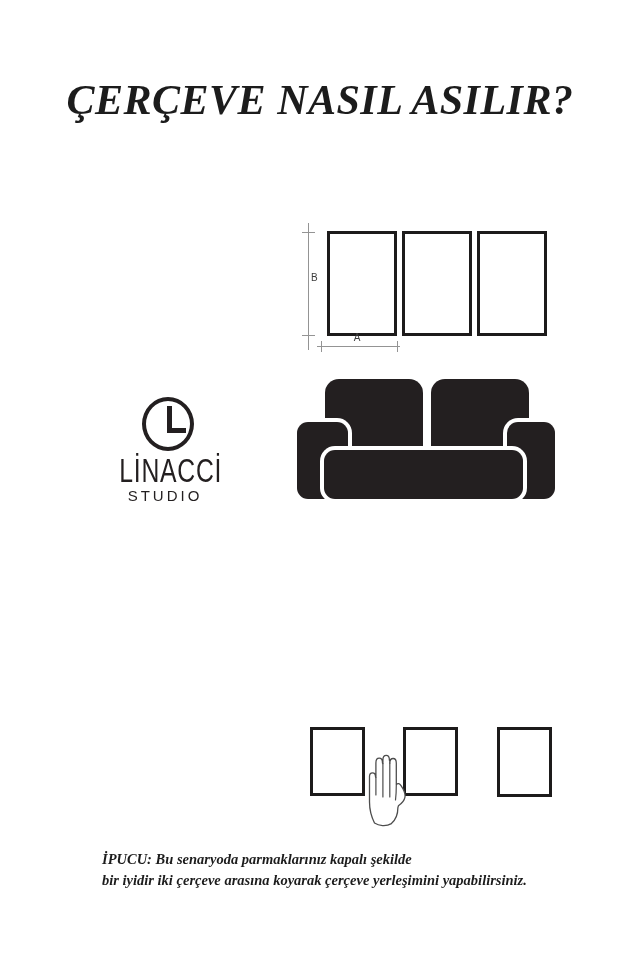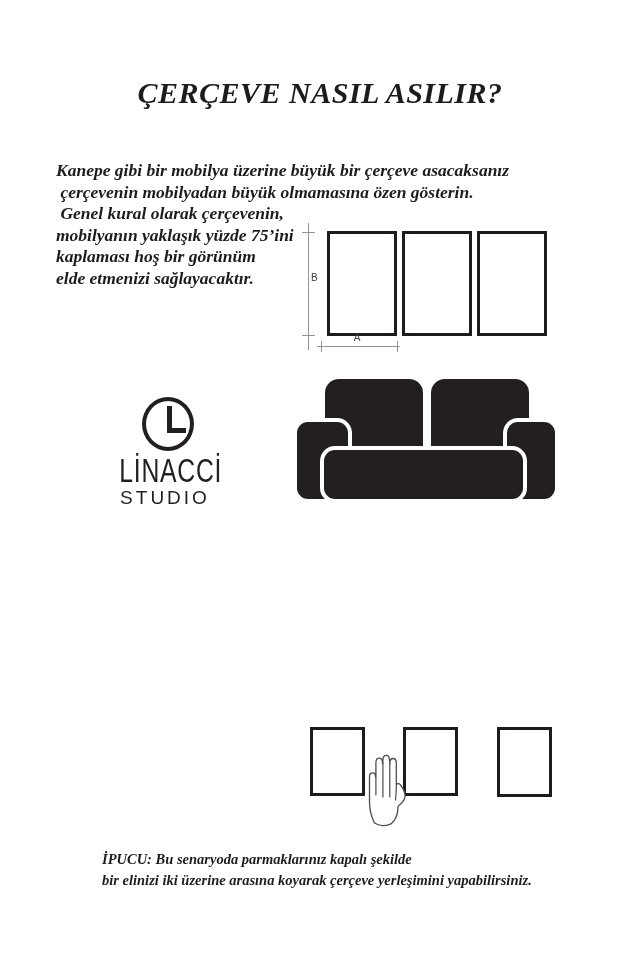--- a/index.html
+++ b/index.html
@@ -13,21 +13,21 @@
     font-family: "Liberation Serif", serif;
     color: #1c1c1c;
   }
   .abs { position: absolute; }
 
   .title {
     left: 0; right: 0; top: 76px;
     text-align: center;
     font-style: italic;
     font-weight: 700;
-    font-size: 30px;
+    font-size: 42px;
     letter-spacing: 0.5px;
     color: #1c1c1c;
   }
 
   .body-text {
     font-style: italic;
     font-weight: 700;
     font-size: 17.5px;
     line-height: 21.5px;
     white-space: pre-wrap;
@@ -69,21 +69,21 @@
     transform: scale(0.75, 1);
     transform-origin: 50% 0;
     color: #231f20;
     white-space: nowrap;
   }
   .brand-subtitle {
     left: 0; top: 92px; width: 122px;
     text-align: center;
     font-family: "Liberation Sans", sans-serif;
     font-style: normal; font-weight: 400;
-    font-size: 19px; letter-spacing: 3px;
+    font-size: 15px; letter-spacing: 3px;
     color: #231f20;
     white-space: nowrap;
   }
 
   
   .sofa { left: 297px; top: 378px; width: 258px; height: 122px; }
   .sofa-part { background: #231f20; position: absolute; }
   .sofa-back-l { left: 28px;  top: 1px;  width: 98px; height: 91px; border-radius: 14px; z-index: 1; }
   .sofa-back-r { left: 134px; top: 1px;  width: 98px; height: 91px; border-radius: 14px; z-index: 1; }
   .sofa-arm-l  { left: 0;     top: 44px; width: 51px; height: 77px; border-radius: 11px; z-index: 2; box-shadow: 0 0 0 4px #fff; }
@@ -94,26 +94,20 @@
   .spacing-diagram { left: 305px; top: 725px; width: 260px; height: 110px; }
   .hand { left: 56px; top: 19px; width: 46px; height: 84px; z-index: 2; }
 </style>
 </head>
 <body>
 
 <div class="page">
 
   <h1 class="abs title">ÇERÇEVE NASIL ASILIR?</h1>
 
-  <div class="abs body-text intro">Kanepe gibi bir mobilya üzerine büyük bir çerçeve asacaksanız
- çerçevenin mobilyadan büyük olmamasına özen gösterin.
- Genel kural olarak çerçevenin,
-mobilyanın yaklaşık yüzde 75’ini
-kaplaması hoş bir görünüm
-elde etmenizi sağlayacaktır.</div>
 
   <div class="abs size-diagram">
     <div class="abs dim" style="left:8px; top:3px; width:1px; height:127px;"></div>
     <div class="abs dim" style="left:2px; top:12px; width:13px; height:1px;"></div>
     <div class="abs dim" style="left:2px; top:115px; width:13px; height:1px;"></div>
     <div class="abs dim-label" style="left:11px; top:52px;">B</div>
 
     <div class="abs frame" style="left:27px; top:11px; width:70px; height:105px;"></div>
     <div class="abs frame" style="left:102px; top:11px; width:70px; height:105px;"></div>
     <div class="abs frame" style="left:177px; top:11px; width:70px; height:105px;"></div>
@@ -170,15 +164,15 @@
            C42.8,45.6 44.6,50 43.9,53.4
            C43.3,56.6 40.6,59.6 37.4,61.8
            L36.9,63.6
            C36.9,70 34.6,76 30.4,79.6
            C25,82.8 17.8,81.8 13.5,79 Z"></path>
       <path fill="none" stroke="#4d4d4d" stroke-width="1.2" stroke-linecap="round" d="M14.9,33.5 L14.9,51 M21.9,19.5 L21.9,53 M28.8,19.2 L28.8,53 M35.3,41 C35.3,48 35,52 34.5,56"></path>
     </svg>
   </div>
 
   <div class="abs tip">İPUCU: Bu senaryoda parmaklarınız kapalı şekilde
-bir elinizi iki üzerine arasına koyarak çerçeve yerleşimini yapabilirsiniz.</div>
+bir iyidir iki çerçeve arasına koyarak çerçeve yerleşimini yapabilirsiniz.</div>
 
 </div>
 
 </body></html>

